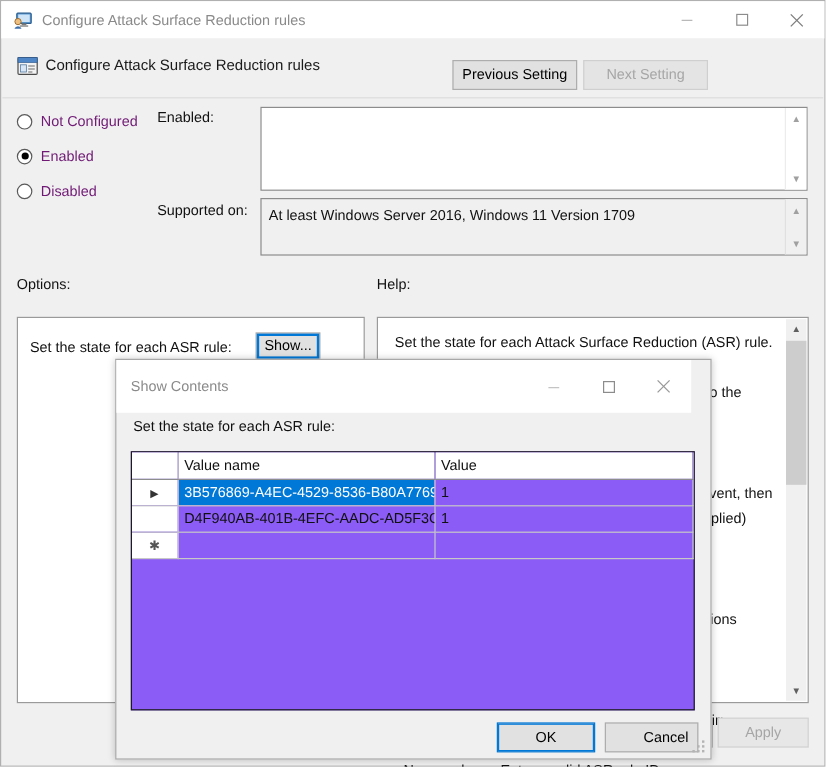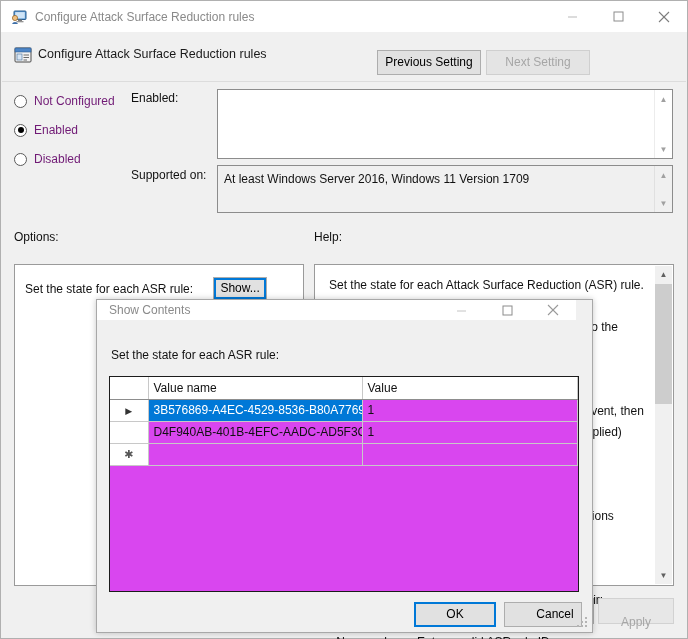--- a/index.html
+++ b/index.html
@@ -238,42 +238,42 @@
     top: 597px;
     height: 25px;
     background: #e1e1e1;
     border: 1px solid #adadad;
     font-family: "Liberation Sans", sans-serif;
     font-size: 12px;
     color: #000;
     box-sizing: border-box;
     line-height: 23px;
     text-align: center;
-    padding: 12px;
+    padding: 0;
   }
   .main-btn.apply {
     left: 597px; width: 76px;
     color: #a6a6a6; background: #e7e7e7; border-color: #d2d2d2;
   }
   .main-btn.hidden-b { left: 517px; width: 76px; }
 
   
   .dialog {
     position: absolute;
     left: 96px; top: 299px;
     width: 497px; height: 334px;
     background: #f0f0f0;
     border: 1px solid #a8a8a8;
     box-sizing: border-box;
     box-shadow: 0 0 6px rgba(0,0,0,0.22);
   }
   .dlg-titlebar {
     position: absolute;
     left: 0; top: 0; right: 16px;
-    height: 20px;
+    height: 44px;
     background: #ffffff;
     display: flex; align-items: center;
   }
   .dlg-title {
     margin-left: 12px;
     font-size: 12px;
     color: #8a8a8a;
     white-space: nowrap;
   }
   .dlg-spacer { flex: 1 1 auto; }
@@ -284,21 +284,21 @@
     left: 14px; top: 18px;
     font-size: 12px;
     color: #111;
   }
 
   .grid {
     position: absolute;
     left: 12px; top: 46px;
     width: 470px; height: 216px;
     border: 1px solid #1c1c1c;
-    background: #d946ef;
+    background: #8b5cf6;
     box-sizing: border-box;
   }
   .grid table {
     border-collapse: collapse;
     width: 100%;
     table-layout: fixed;
     font-family: "Liberation Sans", sans-serif;
     font-size: 12px;
   }
   .grid col.c-head { width: 38px; }

